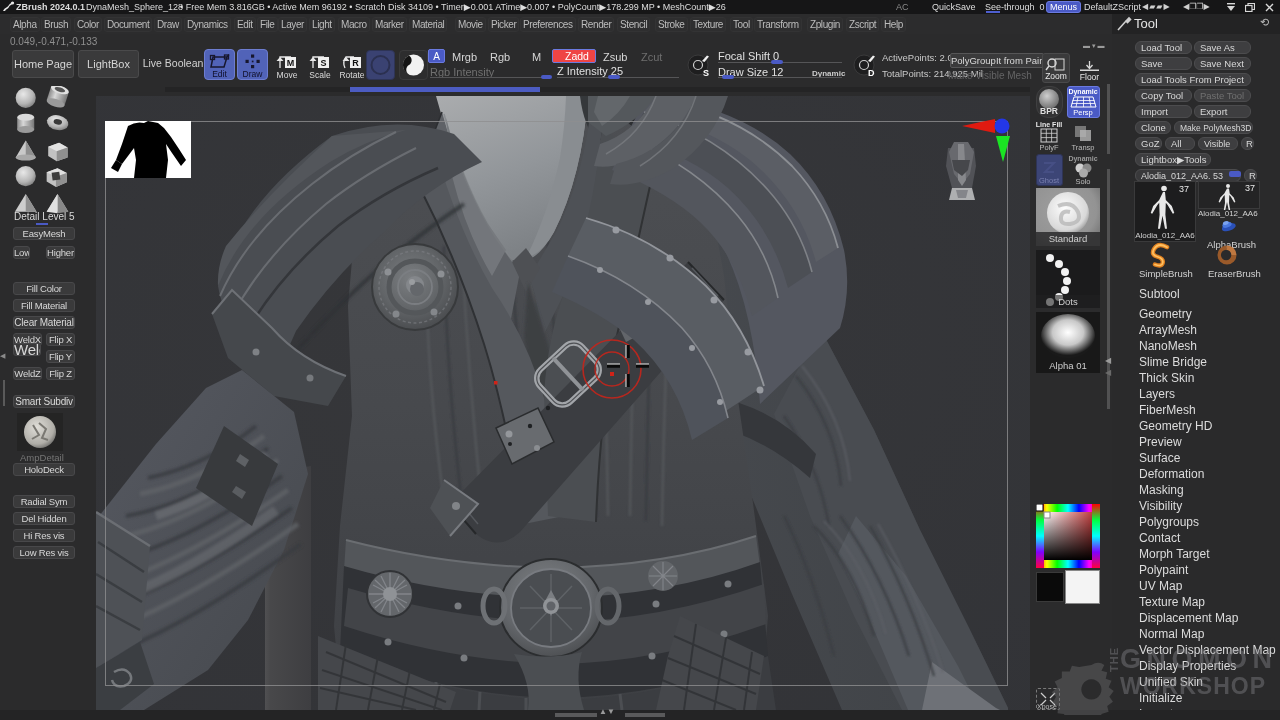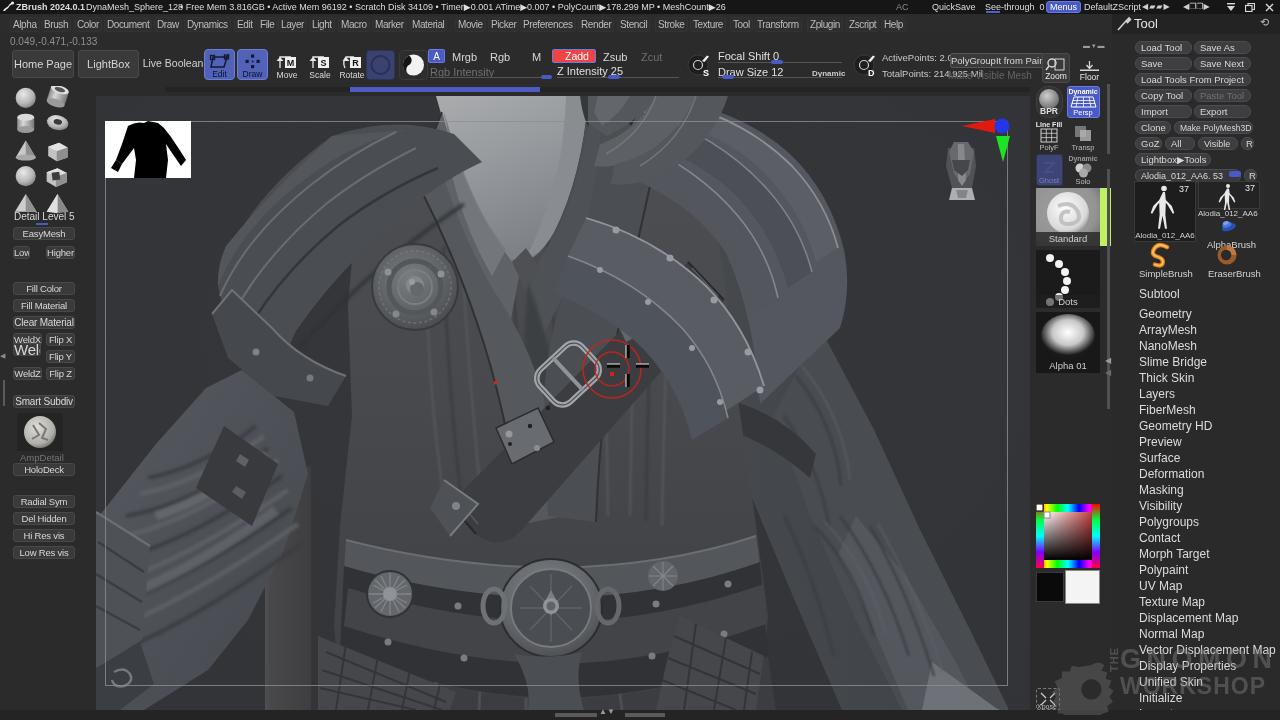--- a/index.html
+++ b/index.html
@@ -717,21 +717,21 @@
     <div class="abs" style="left:37px;top:70px;width:33px;height:32px">
       <svg width="33" height="32" viewBox="0 0 33 32">
         <text x="16" y="7" font-size="7" fill="#9a9a9a" text-anchor="middle" font-weight="bold" font-family="Liberation Sans">Dynamic</text>
         <circle cx="13" cy="14" r="4.5" fill="#cfcfcf"></circle>
           <circle cx="20" cy="14" r="4.5" fill="#8a8a8a"></circle>
         <circle cx="16.5" cy="19" r="4.5" fill="#aaa"></circle>
         <text x="16" y="30" font-size="7.5" fill="#bdbdbd" text-anchor="middle" font-family="Liberation Sans">Solo</text>
       </svg>
     </div>
 
-    <div class="abs" style="left:6px;top:104px;width:75px;height:58px;background:#bef264">
+    <div class="abs" style="left:6px;top:104px;width:64px;height:58px;background:#e5e5e5">
       <svg width="64" height="58" viewBox="0 0 64 58">
         <defs>
             <radialGradient id="std" cx="0.42" cy="0.38" r="0.7">
               <stop offset="0" stop-color="#fdfdfd"></stop>
               <stop offset="0.75" stop-color="#d8d8d8"></stop>
               <stop offset="1" stop-color="#8a8a8a"></stop>
             </radialGradient>
           </defs>
         <rect width="64" height="58" fill="#6e6e6e"></rect>
         <rect width="64" height="58" fill="url(#std)" opacity="0.35"></rect>

